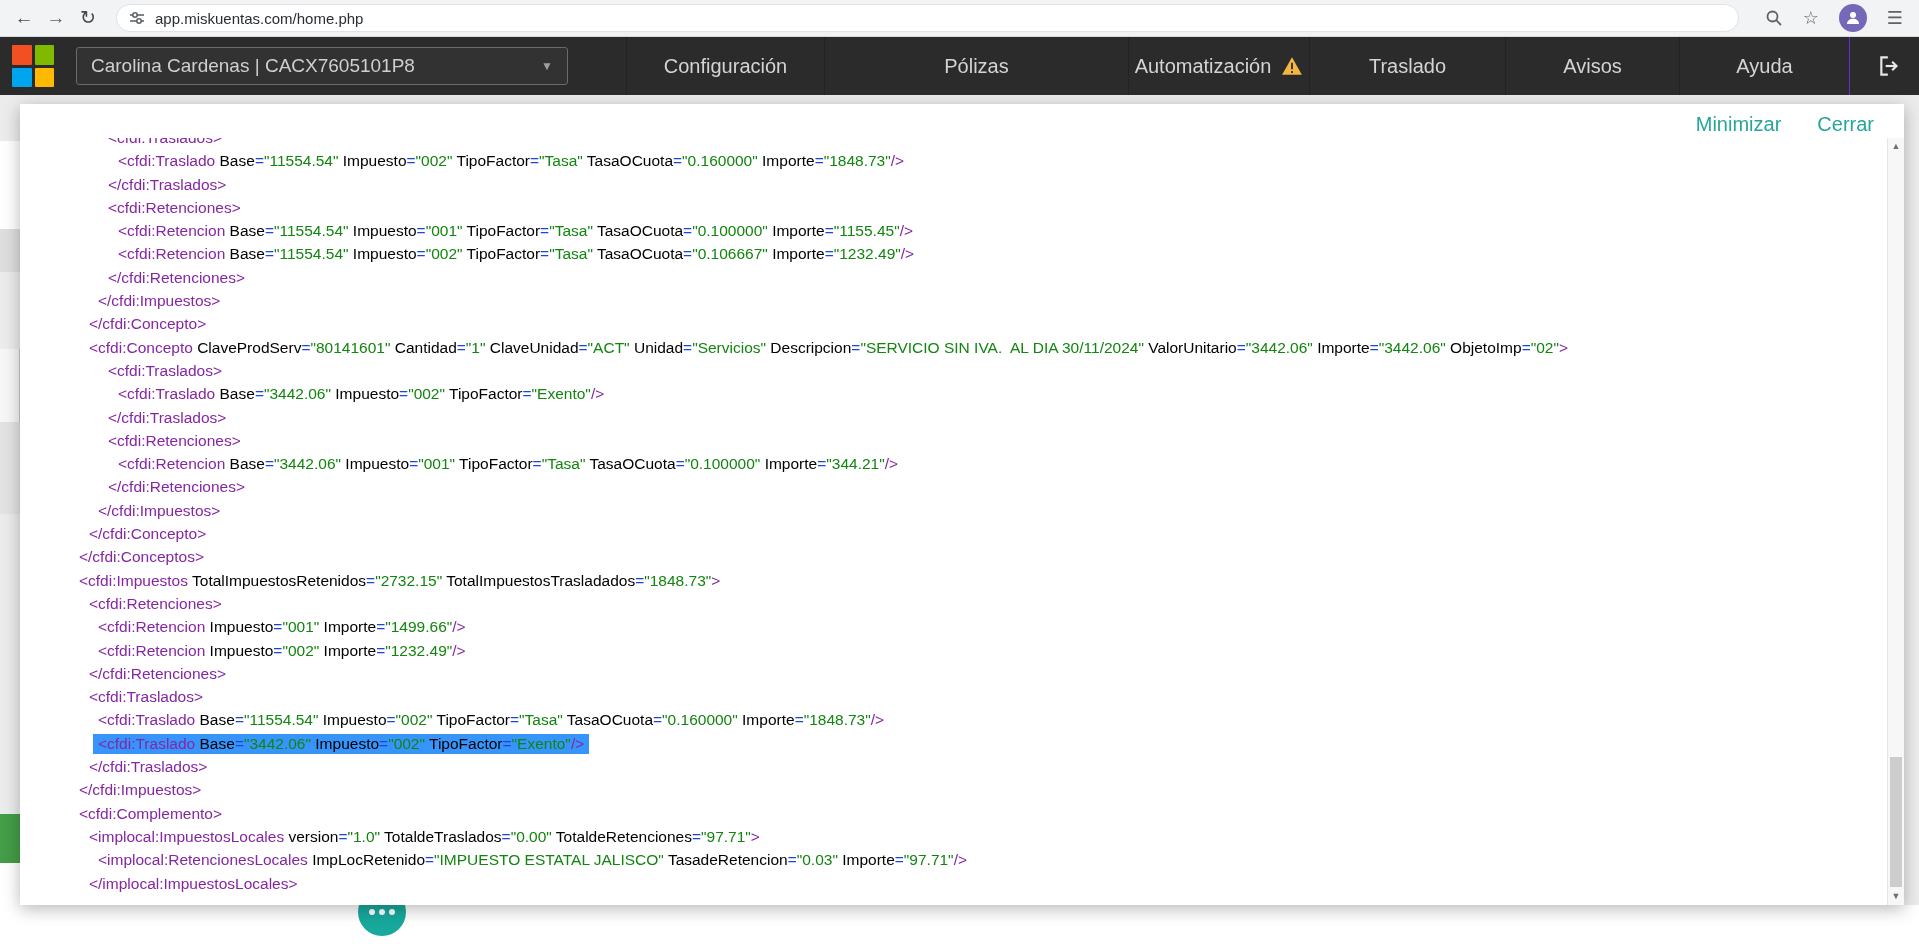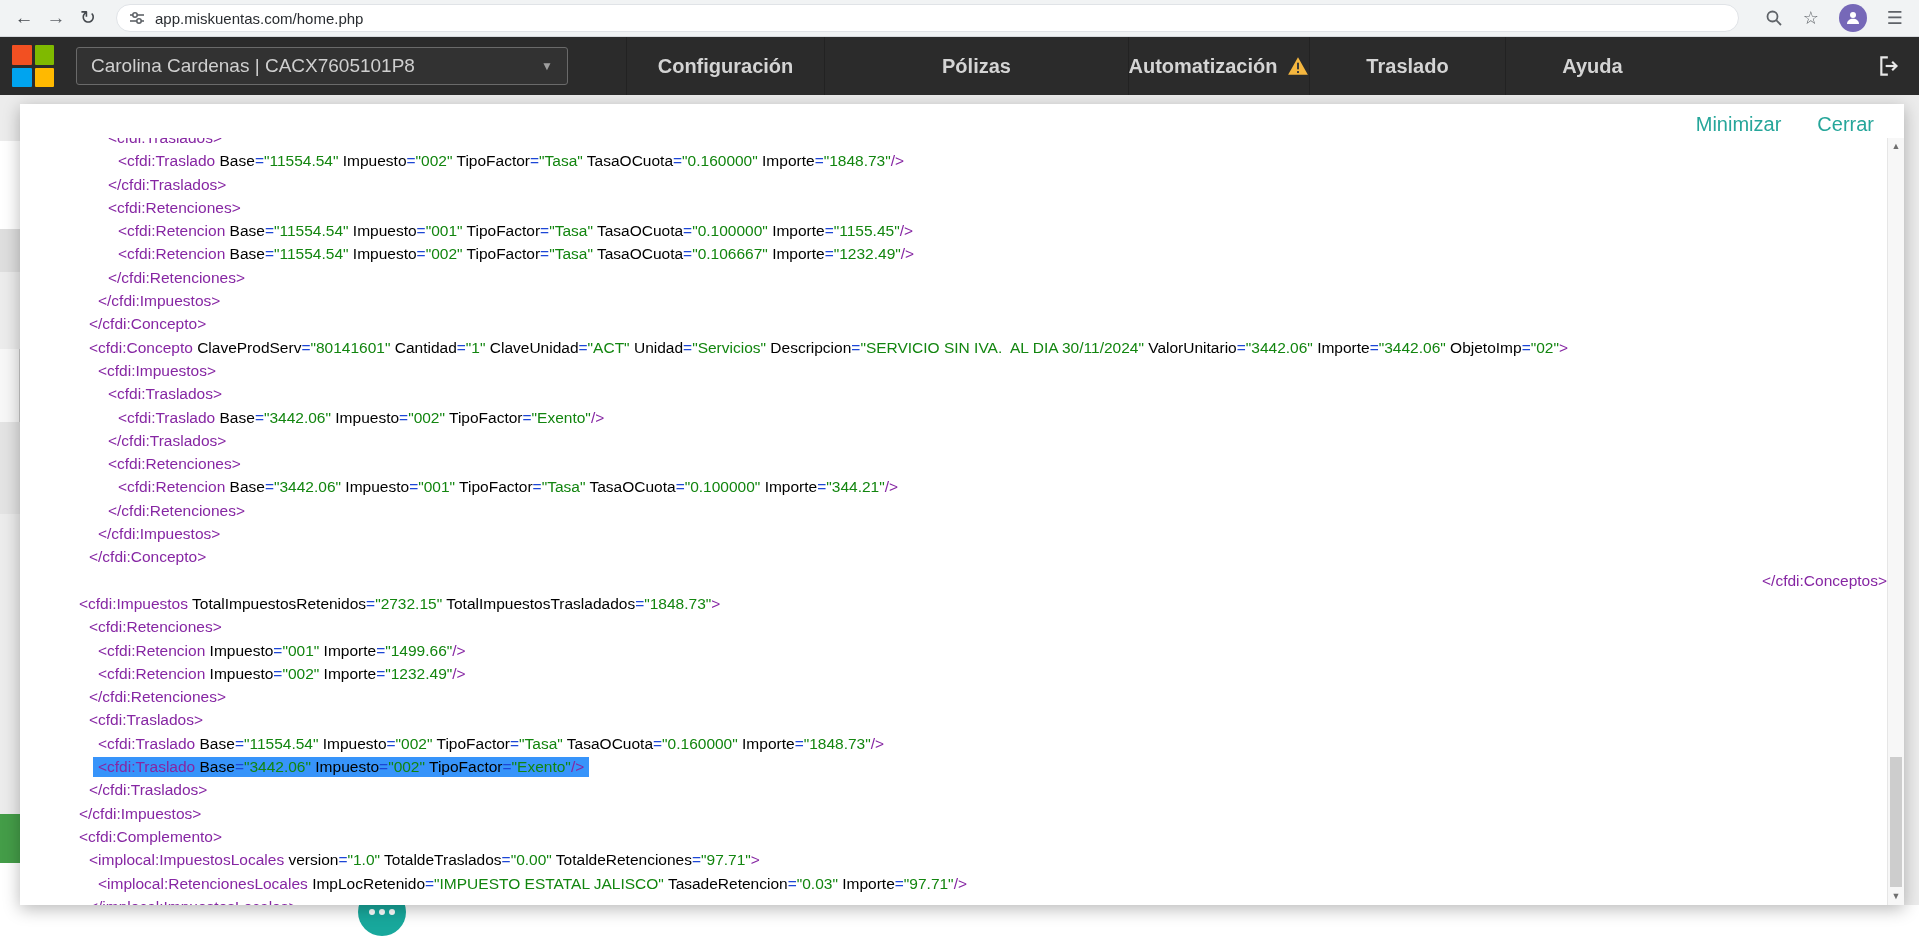--- a/index.html
+++ b/index.html
@@ -21,21 +21,21 @@
 
   
   .navbar { position:absolute; top:37px; left:0; width:100%; height:58px; background:#2b2b2b;
     display:flex; align-items:center; z-index:40; }
   .logo { width:42px; height:42px; margin-left:12px; display:grid; grid-template-columns:1fr 1fr; gap:3px; flex:none; }
   .logo div { border-radius:1px; background:#888; }
   .account-select { margin-left:22px; width:492px; height:38px; border:1px solid #6a6a6a; border-radius:3px;
     background:#323232; color:#cfcfcf; font-size:19px; display:flex; align-items:center;
     justify-content:space-between; padding:0 14px; cursor:pointer; flex:none; }
   .account-select .caret { font-size:12px; color:#9f9f9f; }
-  .nav-items { display:flex; height:100%; margin-left:58px;font-weight:bold; }
+  .nav-items { display:flex; height:100%; margin-left:58px; }
   .nav-item { display:flex; align-items:center; justify-content:center; gap:10px; color:#d4d4d4;
     font-size:20px; border-left:1px solid #222222; cursor:pointer; }
   .nav-item:nth-child(1){ width:198px; } .nav-item:nth-child(2){ width:304px; }
   .nav-item:nth-child(3){ width:181px; } .nav-item:nth-child(4){ width:196px; }
   .nav-item:nth-child(5){ width:174px; } .nav-item:nth-child(6){ width:171px; border-right:1px solid #6d28d9; }
   .exit-btn { position:absolute; right:16px; top:50%; transform:translateY(-50%); cursor:pointer; }
 
   
   .page-under { position:absolute; top:95px; left:0; width:100%; height:853px; background:#ececec; z-index:1; }
   .frag { position:absolute; left:0; width:20px; }
@@ -142,20 +142,23 @@
               <path d="M10 1 L19 17 H1 Z" fill="#f4b63f"></path>
               <rect x="9.1" y="6" width="1.8" height="6" fill="#3a3a3a"></rect>
               <rect x="9.1" y="13.6" width="1.8" height="1.8" fill="#3a3a3a"></rect>
             </svg>
         </span>
       </div>
       <div class="nav-item">
         <span>Traslado</span>
       </div>
       <div class="nav-item">
+        <span>Avisos</span>
+      </div>
+      <div class="nav-item">
         <span>Ayuda</span>
       </div>
     </div>
     <div class="exit-btn">
       <span style="display:flex">
         <svg width="26" height="26" viewBox="0 0 24 24" fill="none" stroke="#e8e8e8" stroke-width="2">
           <path d="M10 4 H4 V20 H10"></path>
             <path d="M14 8 L18 12 L14 16"></path>
             <line x1="8" y1="12" x2="18" y2="12"></line>
         </svg>
@@ -192,30 +195,29 @@
           <div class="xml-line" style="padding-left: 88px;"><span><span class="xml-tag">&lt;cfdi:Traslados</span><span class="xml-tag">&gt;</span></span></div>
           <div class="xml-line" style="padding-left: 98px;"><span><span class="xml-tag">&lt;cfdi:Traslado</span><span> </span><span class="xml-attr">Base</span><span class="xml-eq">=</span><span class="xml-val">"11554.54"</span><span> </span><span class="xml-attr">Impuesto</span><span class="xml-eq">=</span><span class="xml-val">"002"</span><span> </span><span class="xml-attr">TipoFactor</span><span class="xml-eq">=</span><span class="xml-val">"Tasa"</span><span> </span><span class="xml-attr">TasaOCuota</span><span class="xml-eq">=</span><span class="xml-val">"0.160000"</span><span> </span><span class="xml-attr">Importe</span><span class="xml-eq">=</span><span class="xml-val">"1848.73"</span><span class="xml-tag">/&gt;</span></span></div>
           <div class="xml-line" style="padding-left: 88px;"><span><span class="xml-tag">&lt;/cfdi:Traslados</span><span class="xml-tag">&gt;</span></span></div>
           <div class="xml-line" style="padding-left: 88px;"><span><span class="xml-tag">&lt;cfdi:Retenciones</span><span class="xml-tag">&gt;</span></span></div>
           <div class="xml-line" style="padding-left: 98px;"><span><span class="xml-tag">&lt;cfdi:Retencion</span><span> </span><span class="xml-attr">Base</span><span class="xml-eq">=</span><span class="xml-val">"11554.54"</span><span> </span><span class="xml-attr">Impuesto</span><span class="xml-eq">=</span><span class="xml-val">"001"</span><span> </span><span class="xml-attr">TipoFactor</span><span class="xml-eq">=</span><span class="xml-val">"Tasa"</span><span> </span><span class="xml-attr">TasaOCuota</span><span class="xml-eq">=</span><span class="xml-val">"0.100000"</span><span> </span><span class="xml-attr">Importe</span><span class="xml-eq">=</span><span class="xml-val">"1155.45"</span><span class="xml-tag">/&gt;</span></span></div>
           <div class="xml-line" style="padding-left: 98px;"><span><span class="xml-tag">&lt;cfdi:Retencion</span><span> </span><span class="xml-attr">Base</span><span class="xml-eq">=</span><span class="xml-val">"11554.54"</span><span> </span><span class="xml-attr">Impuesto</span><span class="xml-eq">=</span><span class="xml-val">"002"</span><span> </span><span class="xml-attr">TipoFactor</span><span class="xml-eq">=</span><span class="xml-val">"Tasa"</span><span> </span><span class="xml-attr">TasaOCuota</span><span class="xml-eq">=</span><span class="xml-val">"0.106667"</span><span> </span><span class="xml-attr">Importe</span><span class="xml-eq">=</span><span class="xml-val">"1232.49"</span><span class="xml-tag">/&gt;</span></span></div>
           <div class="xml-line" style="padding-left: 88px;"><span><span class="xml-tag">&lt;/cfdi:Retenciones</span><span class="xml-tag">&gt;</span></span></div>
           <div class="xml-line" style="padding-left: 78px;"><span><span class="xml-tag">&lt;/cfdi:Impuestos</span><span class="xml-tag">&gt;</span></span></div>
           <div class="xml-line" style="padding-left: 69px;"><span><span class="xml-tag">&lt;/cfdi:Concepto</span><span class="xml-tag">&gt;</span></span></div>
           <div class="xml-line" style="padding-left: 69px;"><span><span class="xml-tag">&lt;cfdi:Concepto</span><span> </span><span class="xml-attr">ClaveProdServ</span><span class="xml-eq">=</span><span class="xml-val">"80141601"</span><span> </span><span class="xml-attr">Cantidad</span><span class="xml-eq">=</span><span class="xml-val">"1"</span><span> </span><span class="xml-attr">ClaveUnidad</span><span class="xml-eq">=</span><span class="xml-val">"ACT"</span><span> </span><span class="xml-attr">Unidad</span><span class="xml-eq">=</span><span class="xml-val">"Servicios"</span><span> </span><span class="xml-attr">Descripcion</span><span class="xml-eq">=</span><span class="xml-val">"SERVICIO SIN IVA.  AL DIA 30/11/2024"</span><span> </span><span class="xml-attr">ValorUnitario</span><span class="xml-eq">=</span><span class="xml-val">"3442.06"</span><span> </span><span class="xml-attr">Importe</span><span class="xml-eq">=</span><span class="xml-val">"3442.06"</span><span> </span><span class="xml-attr">ObjetoImp</span><span class="xml-eq">=</span><span class="xml-val">"02"</span><span class="xml-tag">&gt;</span></span></div>
-          <div class="xml-line" style="padding-left: 78px;"><span><span class="xml-tag">&lt;cfdi:Impuestos</span><span class="xml-tag">&gt;</span></span></div>
           <div class="xml-line" style="padding-left: 88px;"><span><span class="xml-tag">&lt;cfdi:Traslados</span><span class="xml-tag">&gt;</span></span></div>
           <div class="xml-line" style="padding-left: 98px;"><span><span class="xml-tag">&lt;cfdi:Traslado</span><span> </span><span class="xml-attr">Base</span><span class="xml-eq">=</span><span class="xml-val">"3442.06"</span><span> </span><span class="xml-attr">Impuesto</span><span class="xml-eq">=</span><span class="xml-val">"002"</span><span> </span><span class="xml-attr">TipoFactor</span><span class="xml-eq">=</span><span class="xml-val">"Exento"</span><span class="xml-tag">/&gt;</span></span></div>
           <div class="xml-line" style="padding-left: 88px;"><span><span class="xml-tag">&lt;/cfdi:Traslados</span><span class="xml-tag">&gt;</span></span></div>
           <div class="xml-line" style="padding-left: 88px;"><span><span class="xml-tag">&lt;cfdi:Retenciones</span><span class="xml-tag">&gt;</span></span></div>
           <div class="xml-line" style="padding-left: 98px;"><span><span class="xml-tag">&lt;cfdi:Retencion</span><span> </span><span class="xml-attr">Base</span><span class="xml-eq">=</span><span class="xml-val">"3442.06"</span><span> </span><span class="xml-attr">Impuesto</span><span class="xml-eq">=</span><span class="xml-val">"001"</span><span> </span><span class="xml-attr">TipoFactor</span><span class="xml-eq">=</span><span class="xml-val">"Tasa"</span><span> </span><span class="xml-attr">TasaOCuota</span><span class="xml-eq">=</span><span class="xml-val">"0.100000"</span><span> </span><span class="xml-attr">Importe</span><span class="xml-eq">=</span><span class="xml-val">"344.21"</span><span class="xml-tag">/&gt;</span></span></div>
           <div class="xml-line" style="padding-left: 88px;"><span><span class="xml-tag">&lt;/cfdi:Retenciones</span><span class="xml-tag">&gt;</span></span></div>
           <div class="xml-line" style="padding-left: 78px;"><span><span class="xml-tag">&lt;/cfdi:Impuestos</span><span class="xml-tag">&gt;</span></span></div>
           <div class="xml-line" style="padding-left: 69px;"><span><span class="xml-tag">&lt;/cfdi:Concepto</span><span class="xml-tag">&gt;</span></span></div>
-          <div class="xml-line" style="padding-left: 59px; text-align: right;"><span><span class="xml-tag">&lt;/cfdi:Conceptos</span><span class="xml-tag">&gt;</span></span></div>
+          <div class="xml-line" style="padding-left: 59px;"><span><span class="xml-tag">&lt;/cfdi:Conceptos</span><span class="xml-tag">&gt;</span></span></div>
           <div class="xml-line" style="padding-left: 59px;"><span><span class="xml-tag">&lt;cfdi:Impuestos</span><span> </span><span class="xml-attr">TotalImpuestosRetenidos</span><span class="xml-eq">=</span><span class="xml-val">"2732.15"</span><span> </span><span class="xml-attr">TotalImpuestosTrasladados</span><span class="xml-eq">=</span><span class="xml-val">"1848.73"</span><span class="xml-tag">&gt;</span></span></div>
           <div class="xml-line" style="padding-left: 69px;"><span><span class="xml-tag">&lt;cfdi:Retenciones</span><span class="xml-tag">&gt;</span></span></div>
           <div class="xml-line" style="padding-left: 78px;"><span><span class="xml-tag">&lt;cfdi:Retencion</span><span> </span><span class="xml-attr">Impuesto</span><span class="xml-eq">=</span><span class="xml-val">"001"</span><span> </span><span class="xml-attr">Importe</span><span class="xml-eq">=</span><span class="xml-val">"1499.66"</span><span class="xml-tag">/&gt;</span></span></div>
           <div class="xml-line" style="padding-left: 78px;"><span><span class="xml-tag">&lt;cfdi:Retencion</span><span> </span><span class="xml-attr">Impuesto</span><span class="xml-eq">=</span><span class="xml-val">"002"</span><span> </span><span class="xml-attr">Importe</span><span class="xml-eq">=</span><span class="xml-val">"1232.49"</span><span class="xml-tag">/&gt;</span></span></div>
           <div class="xml-line" style="padding-left: 69px;"><span><span class="xml-tag">&lt;/cfdi:Retenciones</span><span class="xml-tag">&gt;</span></span></div>
           <div class="xml-line" style="padding-left: 69px;"><span><span class="xml-tag">&lt;cfdi:Traslados</span><span class="xml-tag">&gt;</span></span></div>
           <div class="xml-line" style="padding-left: 78px;"><span><span class="xml-tag">&lt;cfdi:Traslado</span><span> </span><span class="xml-attr">Base</span><span class="xml-eq">=</span><span class="xml-val">"11554.54"</span><span> </span><span class="xml-attr">Impuesto</span><span class="xml-eq">=</span><span class="xml-val">"002"</span><span> </span><span class="xml-attr">TipoFactor</span><span class="xml-eq">=</span><span class="xml-val">"Tasa"</span><span> </span><span class="xml-attr">TasaOCuota</span><span class="xml-eq">=</span><span class="xml-val">"0.160000"</span><span> </span><span class="xml-attr">Importe</span><span class="xml-eq">=</span><span class="xml-val">"1848.73"</span><span class="xml-tag">/&gt;</span></span></div>
           <div class="xml-line" style="padding-left: 78px;"><span class="sel-span"><span class="xml-tag">&lt;cfdi:Traslado</span><span> </span><span class="xml-attr">Base</span><span class="xml-eq">=</span><span class="xml-val">"3442.06"</span><span> </span><span class="xml-attr">Impuesto</span><span class="xml-eq">=</span><span class="xml-val">"002"</span><span> </span><span class="xml-attr">TipoFactor</span><span class="xml-eq">=</span><span class="xml-val">"Exento"</span><span class="xml-tag">/&gt;</span></span></div>
           <div class="xml-line" style="padding-left: 69px;"><span><span class="xml-tag">&lt;/cfdi:Traslados</span><span class="xml-tag">&gt;</span></span></div>
           <div class="xml-line" style="padding-left: 59px;"><span><span class="xml-tag">&lt;/cfdi:Impuestos</span><span class="xml-tag">&gt;</span></span></div>

